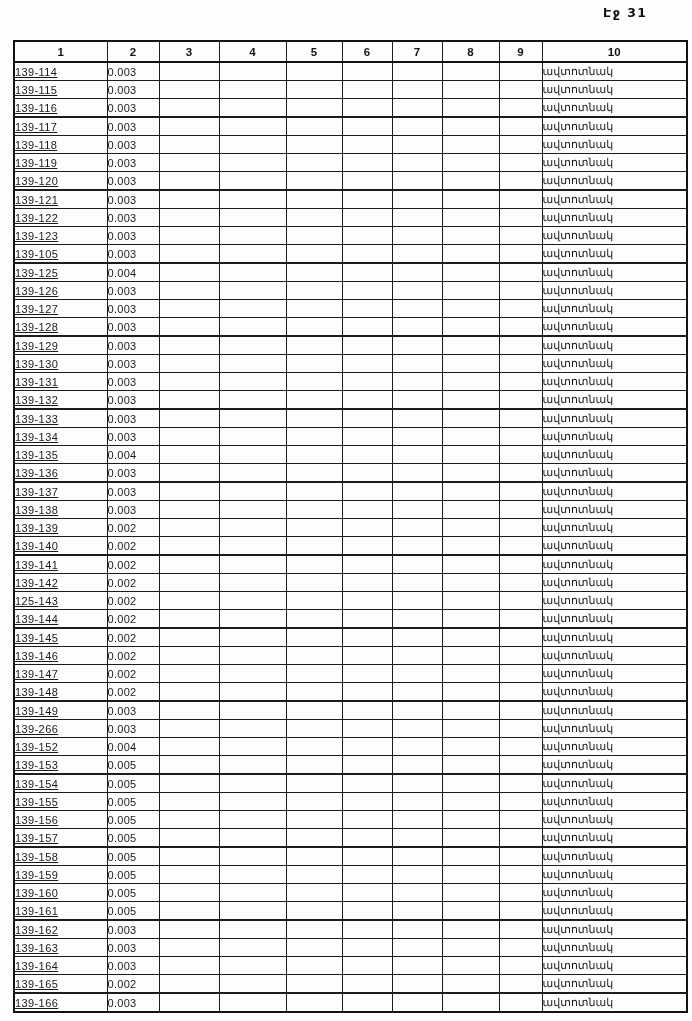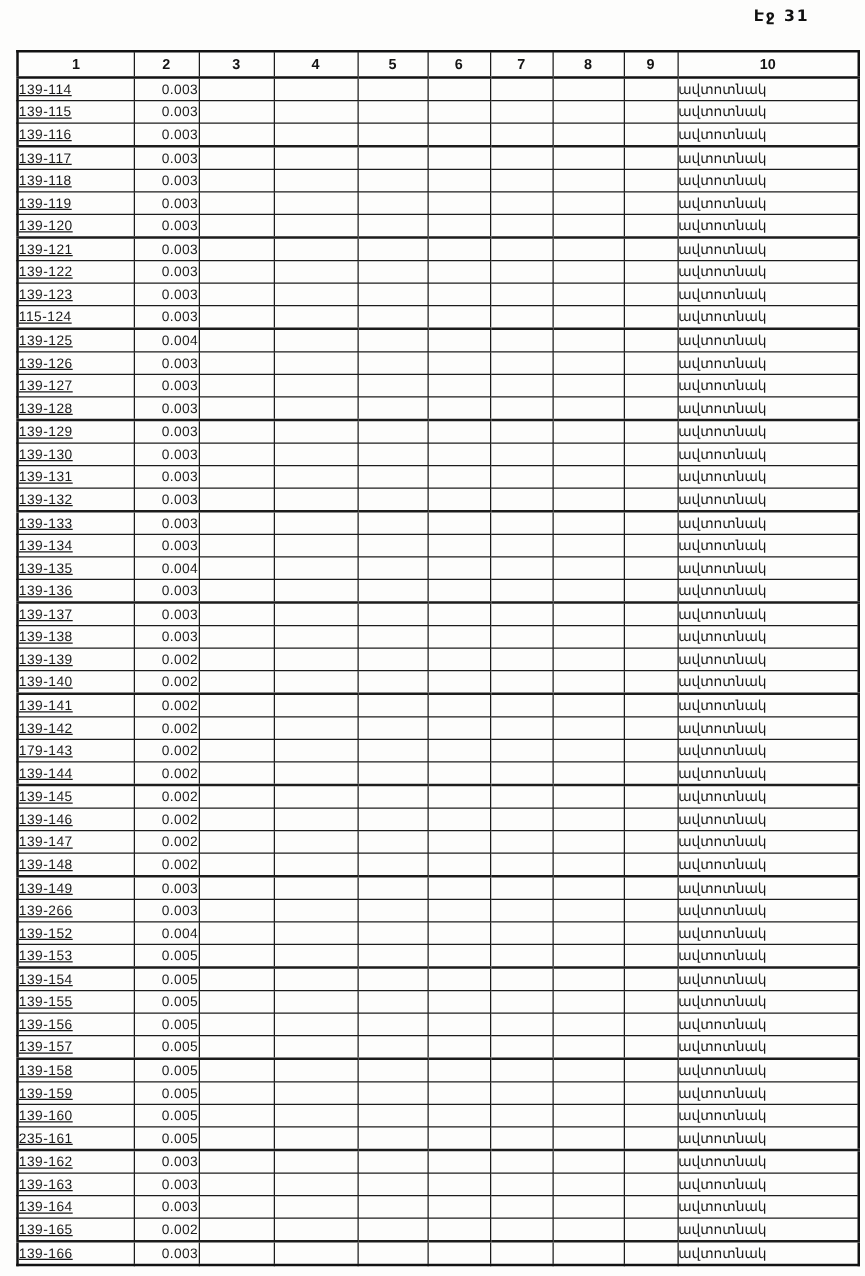--- a/index.html
+++ b/index.html
@@ -56,21 +56,21 @@
     font-size: 11px;
     color: #1a1a1a;
   }
   td.cell-id {
     text-align: left;
     padding-left: 4px;
     letter-spacing: 0.4px;
     text-decoration: underline;
   }
   td.cell-val {
-    text-align: right;
+    text-align: left;
     letter-spacing: 0.3px;
   }
   td.cell-use {
     text-align: left;
     padding-left: 3px;
     font-size: 10.5px;
     font-family: Liberation Serif, serif;
     border-left: 2px solid #121212;
   }
   col.c1  { width: 93px; }
@@ -236,21 +236,21 @@
           <td></td>
           <td></td>
           <td></td>
           <td></td>
           <td></td>
           <td></td>
           <td></td>
           <td class="cell-use">ավտոտնակ</td>
         </tr>
         <tr>
-          <td class="cell-id">115-124</td>
+          <td class="cell-id">139-105</td>
           <td class="cell-val">0.003</td>
           <td></td>
           <td></td>
           <td></td>
           <td></td>
           <td></td>
           <td></td>
           <td></td>
           <td class="cell-use">ավտոտնակ</td>
         </tr>
@@ -464,21 +464,21 @@
           <td></td>
           <td></td>
           <td></td>
           <td></td>
           <td></td>
           <td></td>
           <td></td>
           <td class="cell-use">ավտոտնակ</td>
         </tr>
         <tr>
-          <td class="cell-id">179-143</td>
+          <td class="cell-id">125-143</td>
           <td class="cell-val">0.002</td>
           <td></td>
           <td></td>
           <td></td>
           <td></td>
           <td></td>
           <td></td>
           <td></td>
           <td class="cell-use">ավտոտնակ</td>
         </tr>
@@ -668,21 +668,21 @@
           <td></td>
           <td></td>
           <td></td>
           <td></td>
           <td></td>
           <td></td>
           <td></td>
           <td class="cell-use">ավտոտնակ</td>
         </tr>
         <tr>
-          <td class="cell-id">235-161</td>
+          <td class="cell-id">139-161</td>
           <td class="cell-val">0.005</td>
           <td></td>
           <td></td>
           <td></td>
           <td></td>
           <td></td>
           <td></td>
           <td></td>
           <td class="cell-use">ավտոտնակ</td>
         </tr>

